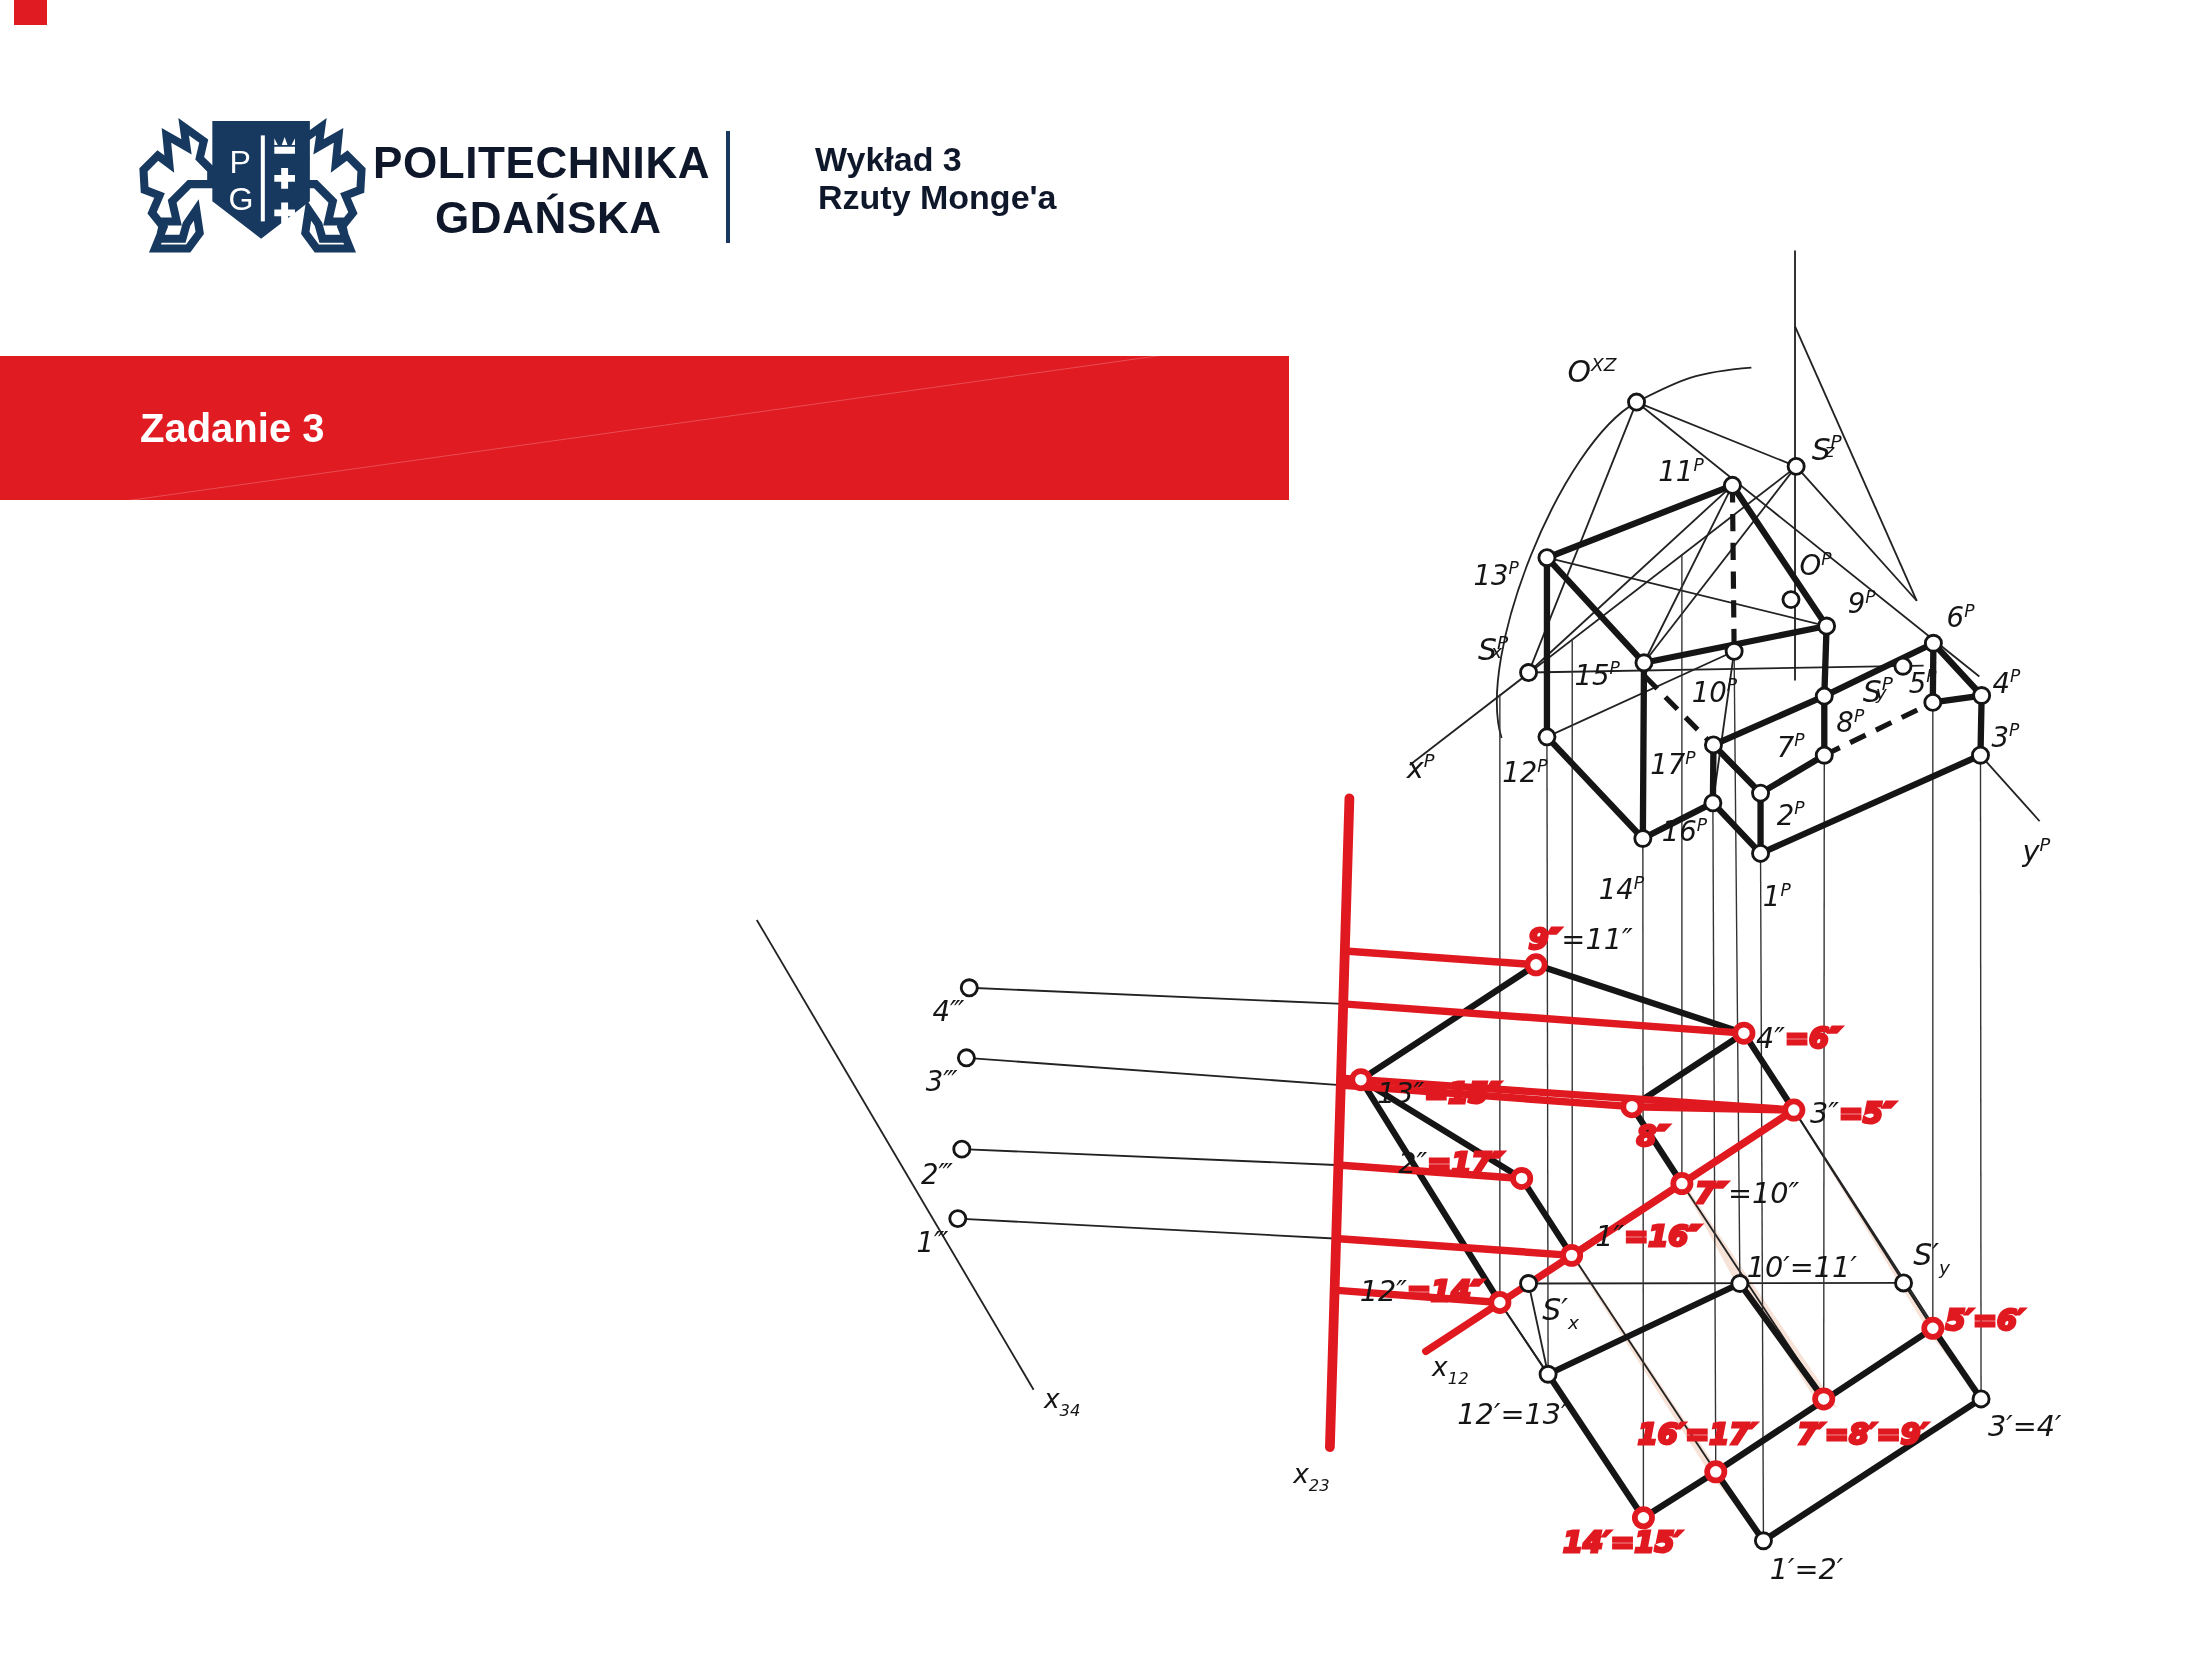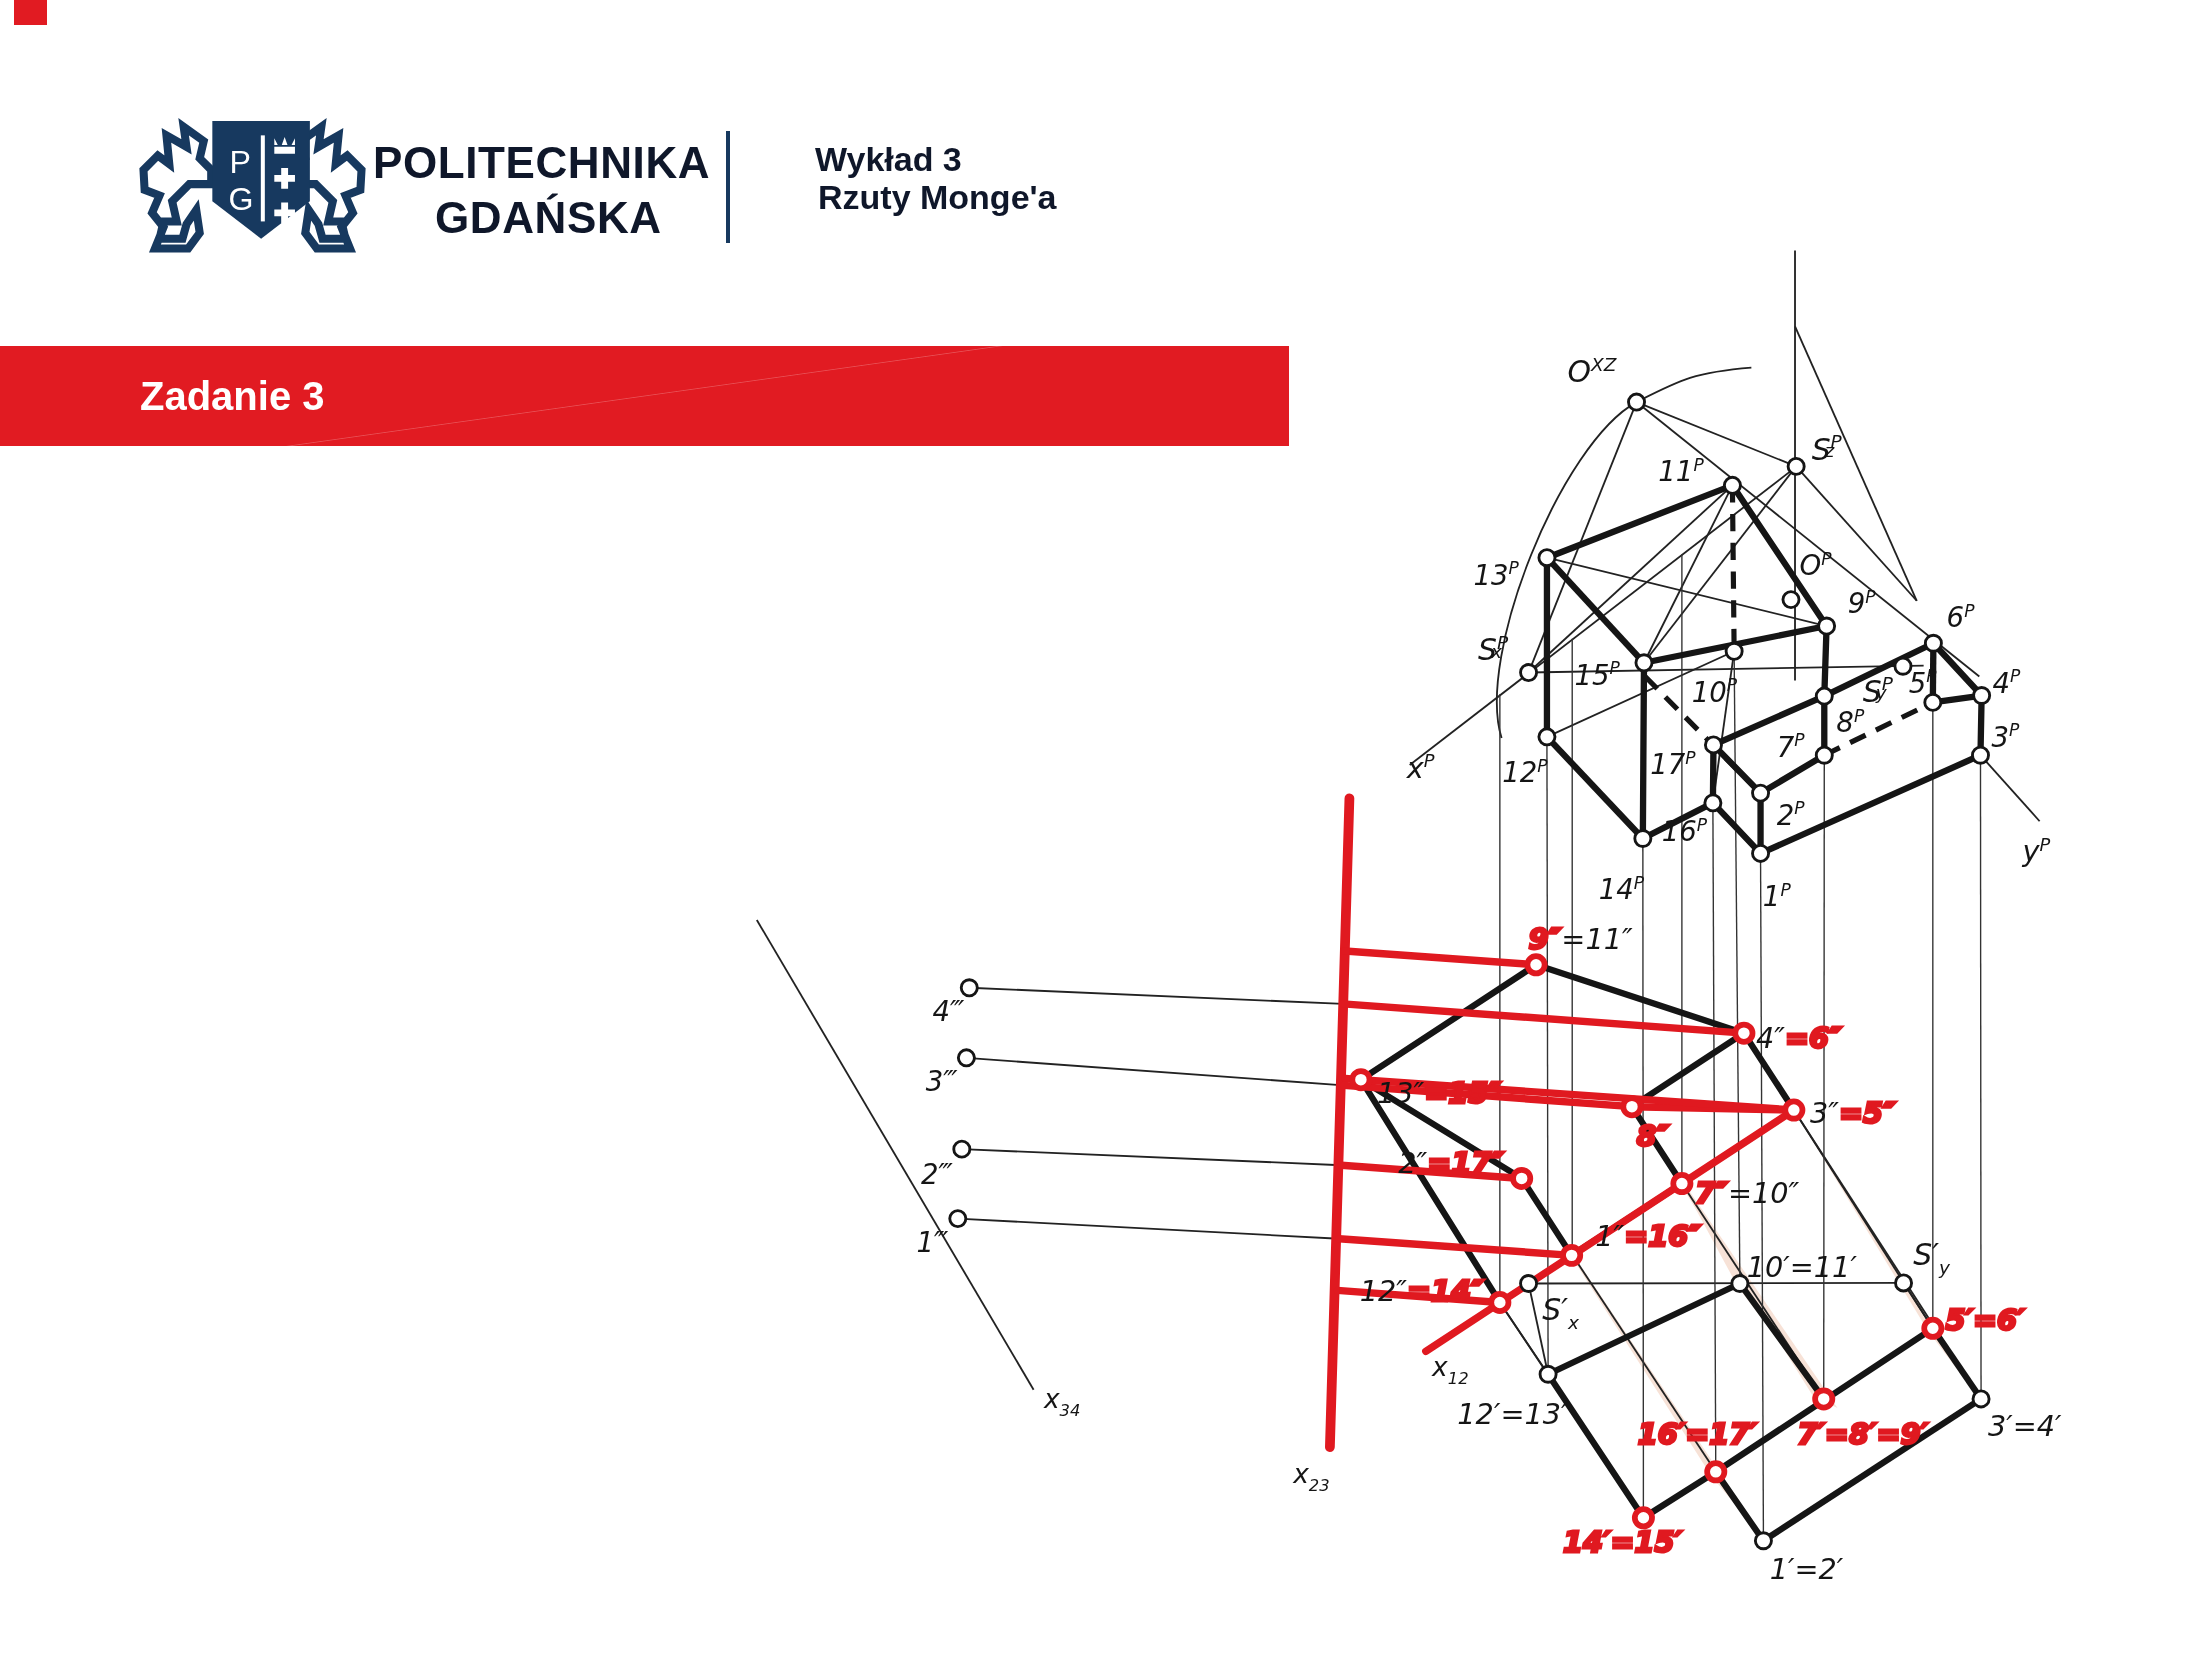--- a/index.html
+++ b/index.html
@@ -5,21 +5,21 @@
   html,body{margin:0;padding:0;background:#fff;width:2205px;height:1654px;overflow:hidden}
   body{font-family:"Liberation Sans",sans-serif;position:relative}
   .hdr{position:absolute;left:0;top:0;width:2205px;height:345px}
   .hdr-text{position:absolute;color:#0f172a;font-weight:bold;line-height:1}
   #uni1{left:373px;top:141px;font-size:44px;letter-spacing:0.6px}
   #uni2{left:435px;top:196px;font-size:44px;letter-spacing:0.6px}
   #divider{position:absolute;left:726px;top:131px;width:4px;height:112px;background:#17395f}
   #lect{left:815px;top:142px;font-size:34px}
   #topic{left:818px;top:180px;font-size:34px}
   #corner{position:absolute;left:14.4px;top:0;width:33px;height:25px;background:#e11b22}
-  #banner{position:absolute;left:0;top:346px;width:1289px;height:100px;background:
+  #banner{position:absolute;left:0;top:356px;width:1289px;height:144px;background:
     linear-gradient(172deg,rgba(255,255,255,0) 49.7%,rgba(255,255,255,.22) 50%,rgba(255,255,255,0) 50.3%),#e11b22;
     display:flex;align-items:center}
   #banner span{color:#fff;font-weight:bold;font-size:40px;margin-left:140px}
   #fig{position:absolute;left:0;top:0}
   #fig text{font-family:"DejaVu Sans",sans-serif;font-style:italic;fill:#151515}
   #fig .r{fill:#e01920;stroke:#e01920;stroke-width:5;paint-order:stroke;font-weight:bold}
   .cone{fill:#f7e2d7;stroke:none}
   .thick{stroke:#151515;stroke-width:11;fill:none;stroke-linecap:round}
   .thin{stroke:#222;stroke-width:3.2;fill:none}
   .ray{stroke:#333;stroke-width:2.4;fill:none}

